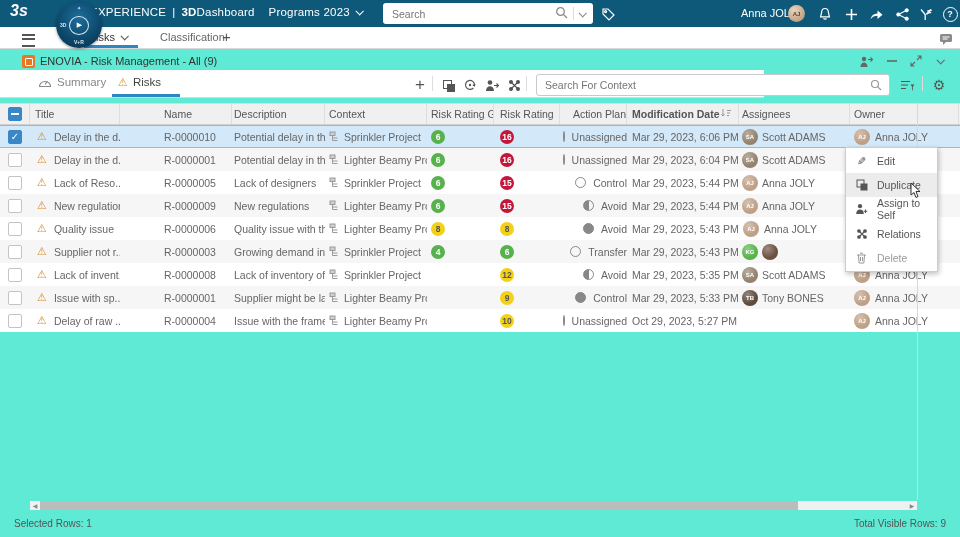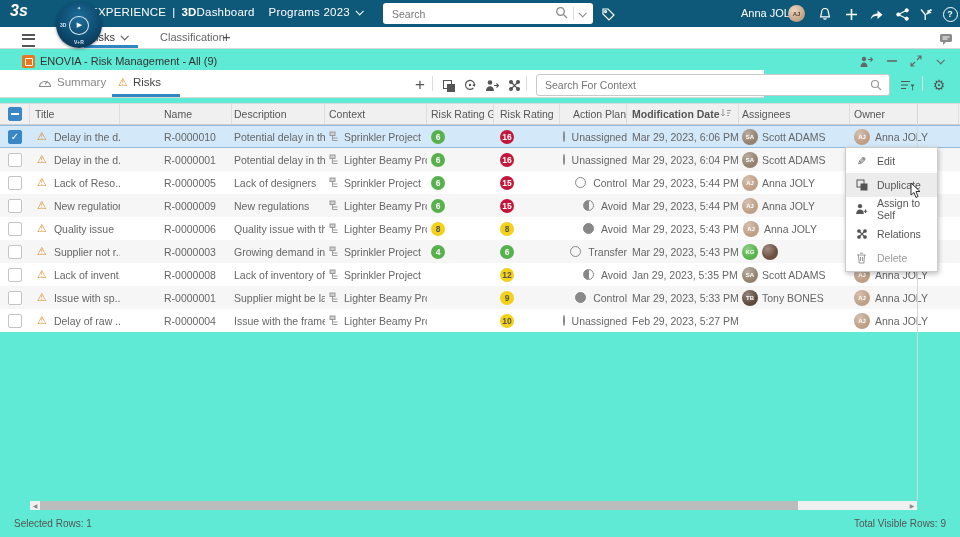--- a/index.html
+++ b/index.html
@@ -664,21 +664,21 @@
         </div>
         <div class="cell c-goal"></div>
         <div class="cell c-rating">
           <span class="badge yellow">12</span>
         </div>
         <div class="cell c-action">
           <span class="ap half"></span>
           <span>Avoid</span>
         </div>
         <div class="cell c-date">
-          <span>Jan 29, 2023, 5:35 PM</span>
+          <span>Mar 29, 2023, 5:35 PM</span>
         </div>
         <div class="cell c-assignees">
           <span class="av" style="background:radial-gradient(circle at 35% 30%, rgba(255,255,255,.35), rgba(0,0,0,0) 60%) , #94826e">SA</span>
           <span>Scott ADAMS</span>
         </div>
         <div class="cell c-owner">
           <span class="av" style="background:radial-gradient(circle at 35% 30%, rgba(255,255,255,.35), rgba(0,0,0,0) 60%) , #bfa086">AJ</span>
           <span>Anna JOLY</span>
         </div>
         <div class="cell c-menu">
@@ -760,21 +760,21 @@
         </div>
         <div class="cell c-goal"></div>
         <div class="cell c-rating">
           <span class="badge yellow">10</span>
         </div>
         <div class="cell c-action">
           <span class="ap empty"></span>
           <span>Unassigned</span>
         </div>
         <div class="cell c-date">
-          <span>Feb 29, 2023, 5:27 PM</span>
+          <span>Oct 29, 2023, 5:27 PM</span>
         </div>
         <div class="cell c-assignees"></div>
         <div class="cell c-owner">
           <span class="av" style="background:radial-gradient(circle at 35% 30%, rgba(255,255,255,.35), rgba(0,0,0,0) 60%) , #bfa086">AJ</span>
           <span>Anna JOLY</span>
         </div>
         <div class="cell c-menu">
           <span class="menu-btn">
             <i class="chev"></i>
           </span>

